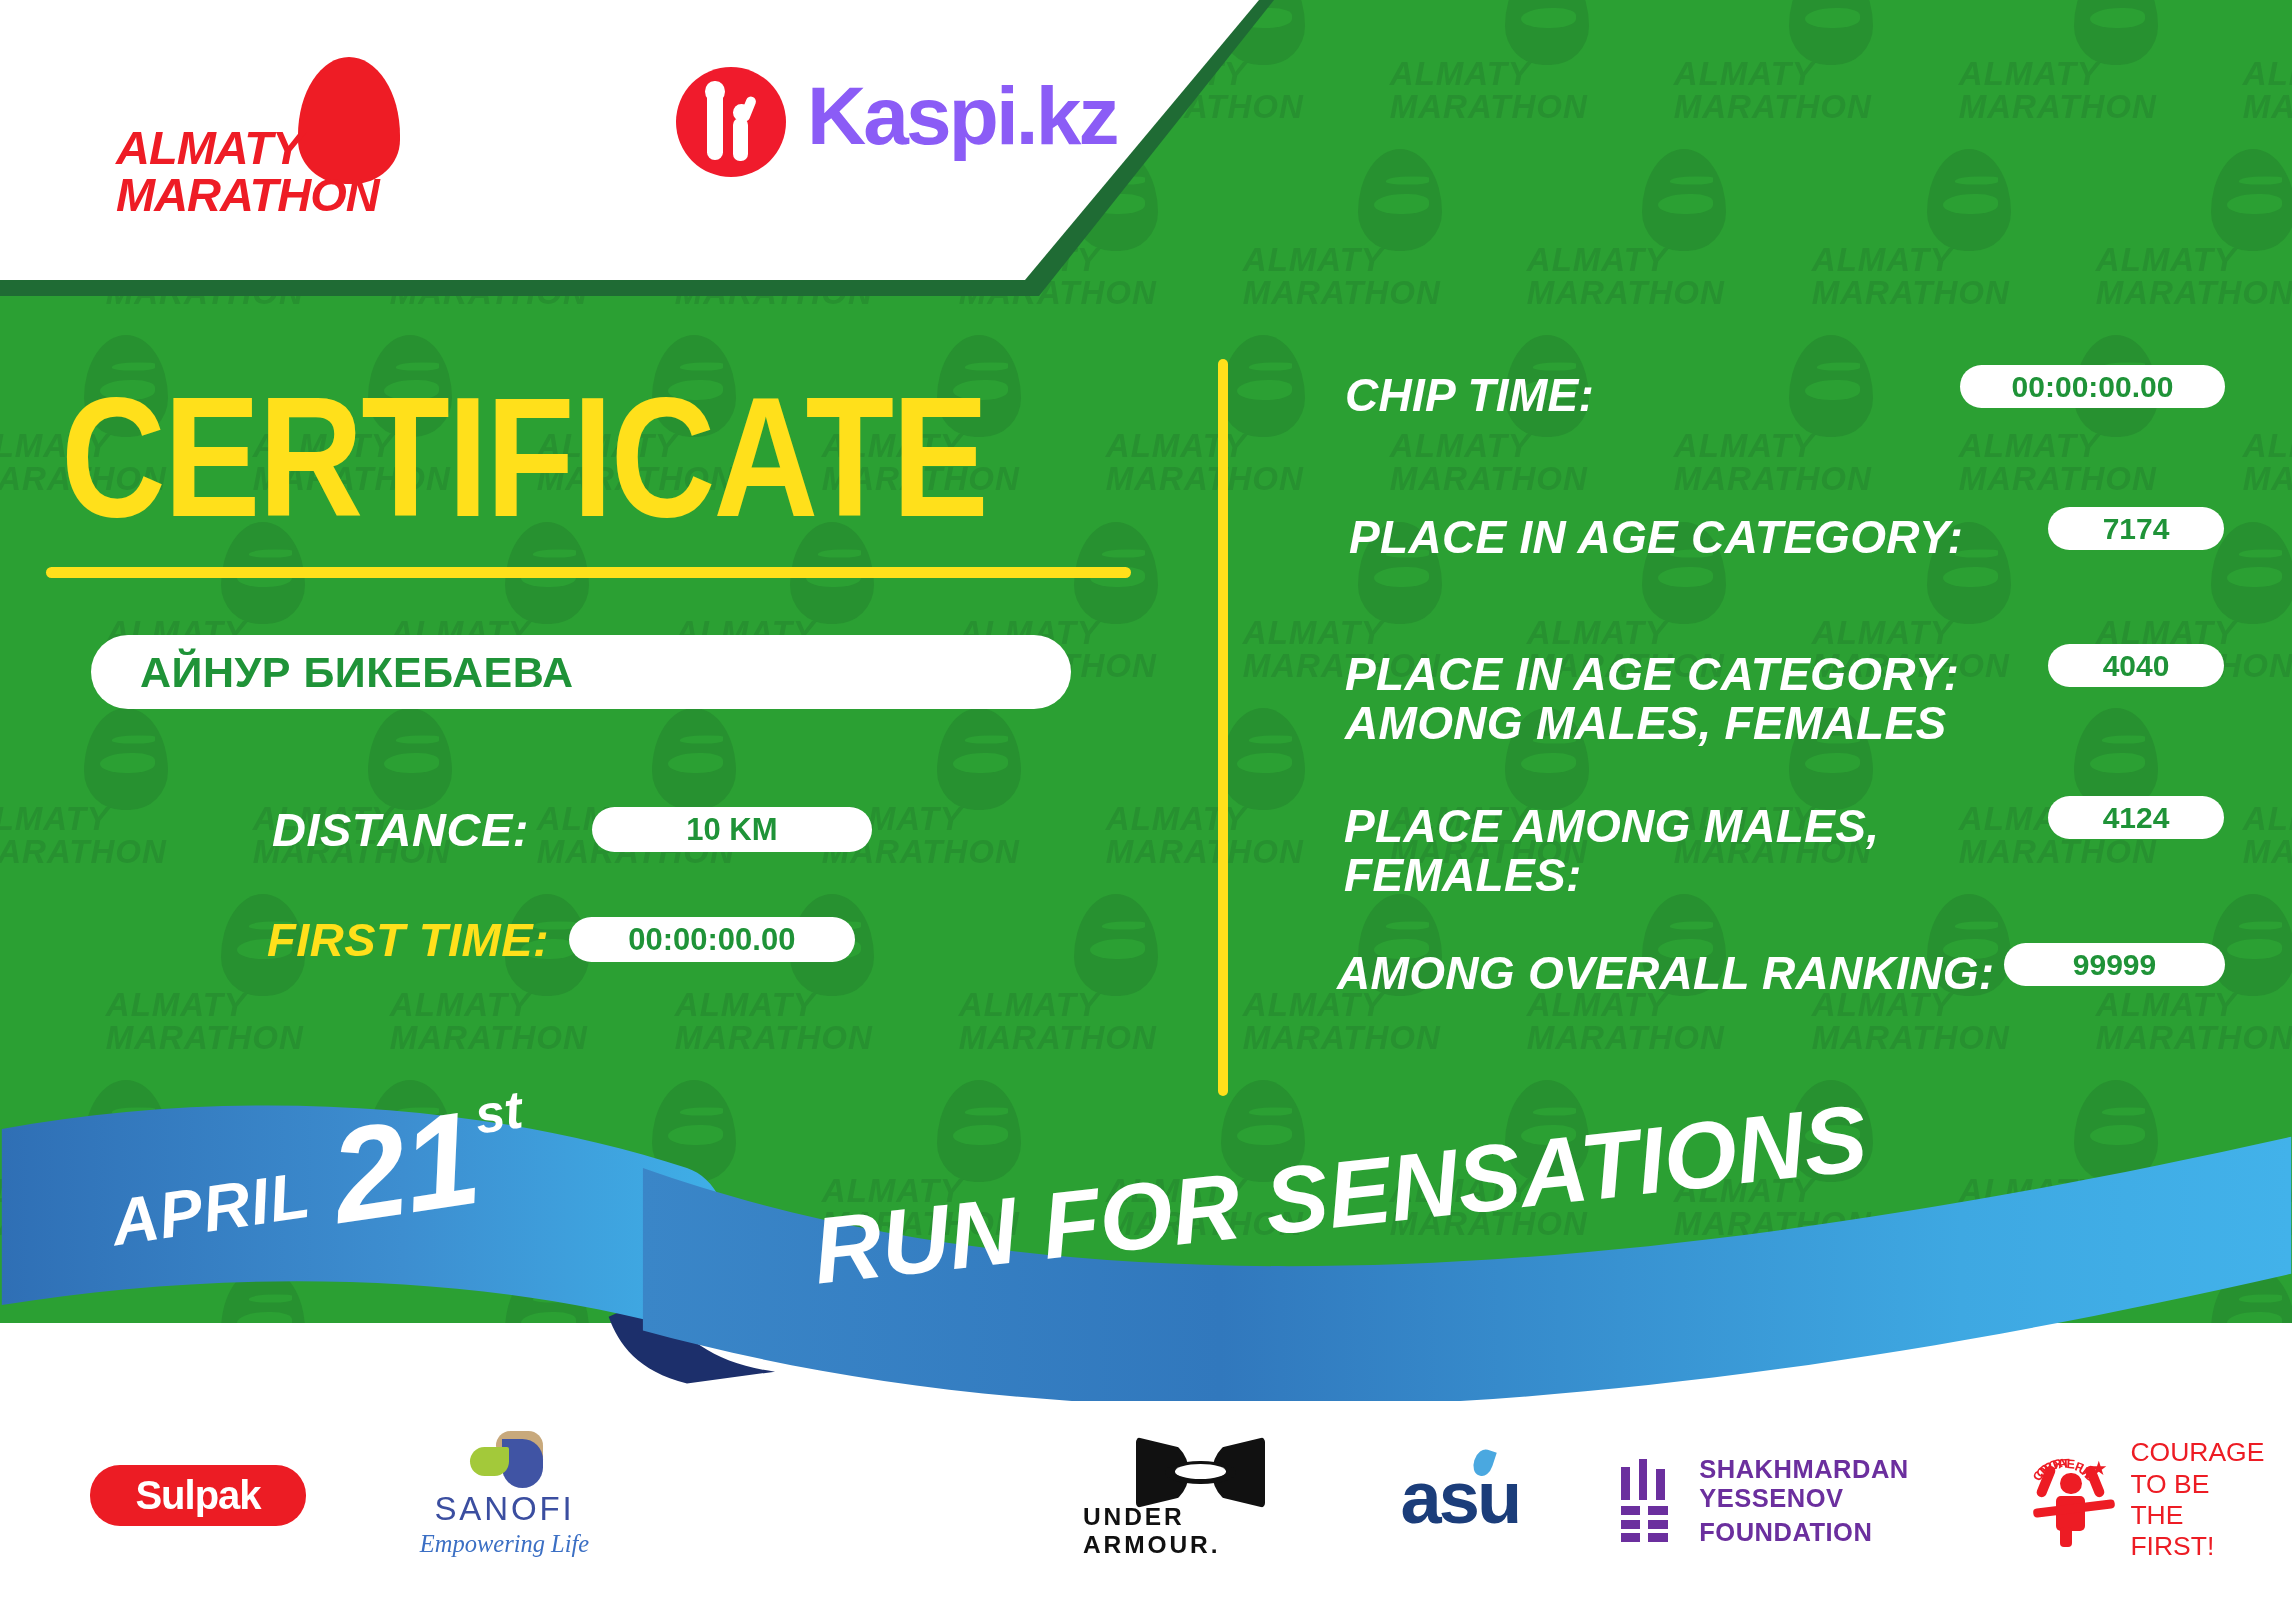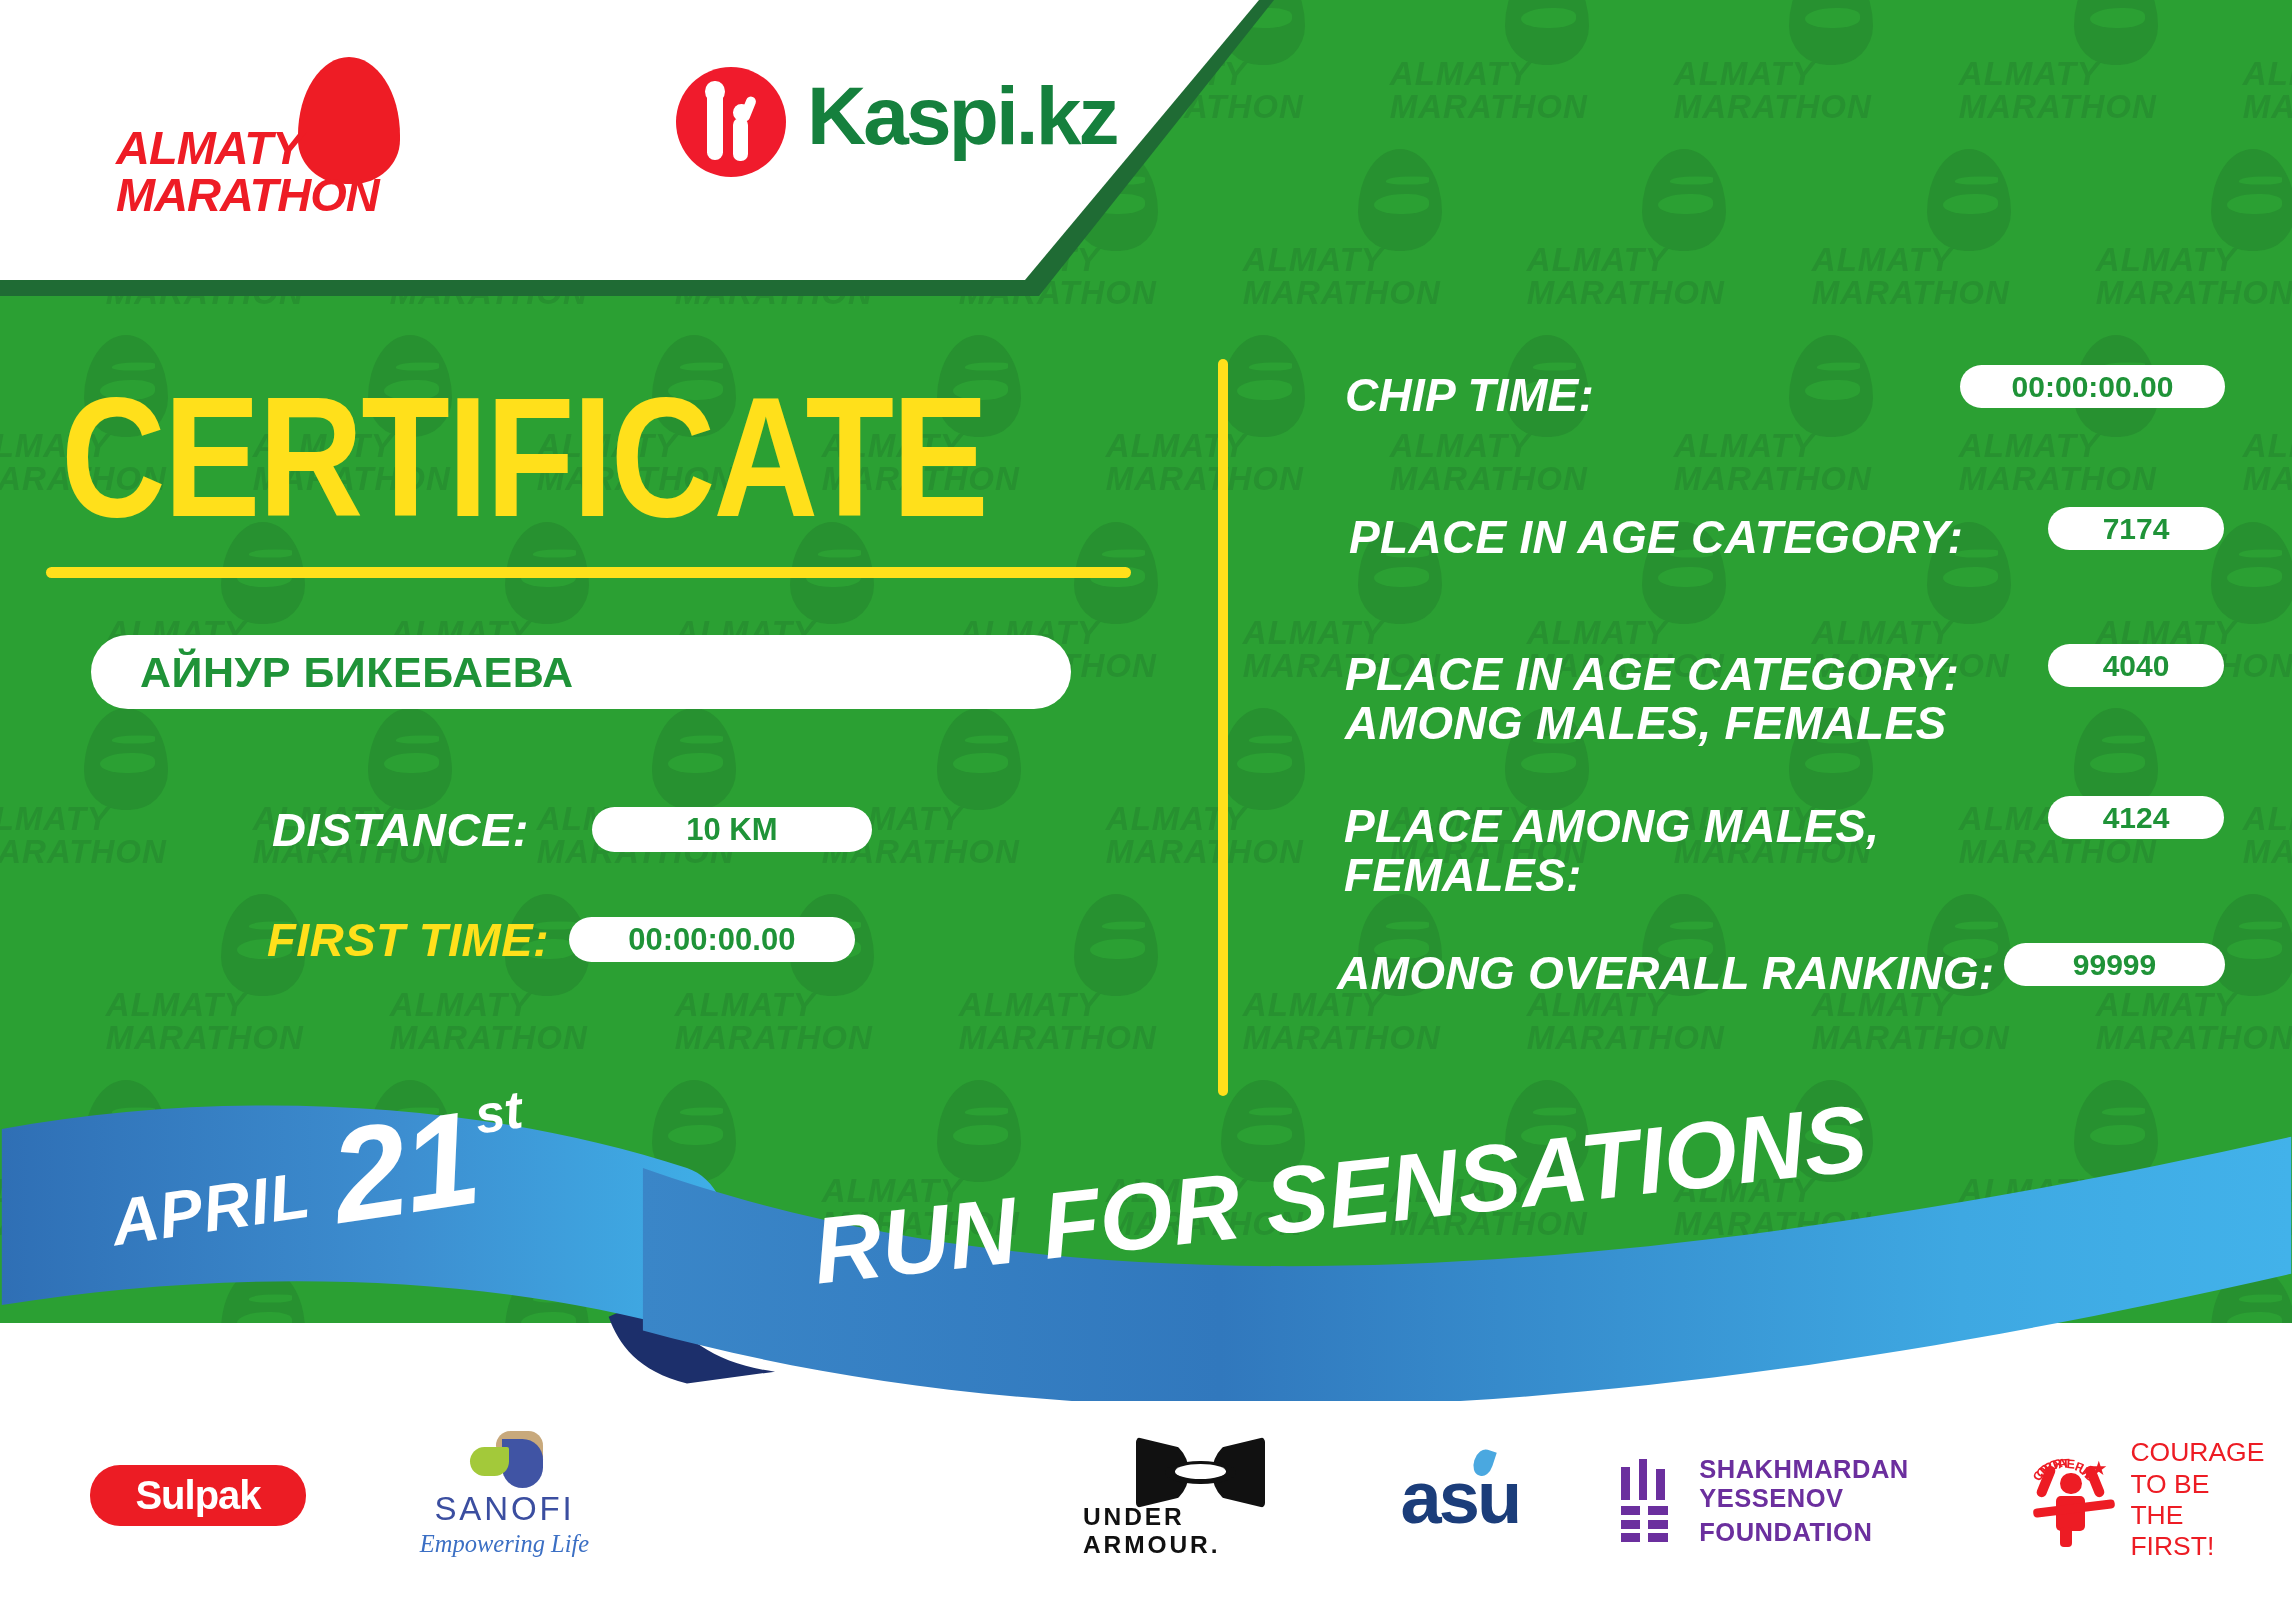--- a/index.html
+++ b/index.html
@@ -84,21 +84,21 @@
     background:#f01b2c;
   }
   .k-fig{position:absolute;background:#fff;}
   .k-tall{left:31px;top:21.6px;width:15.7px;height:71px;border-radius:7.8px;}
   .k-tall-h{left:29px;top:13.7px;width:19.6px;height:21.6px;border-radius:50%;}
   .k-small-h{left:57px;top:37px;width:16.7px;height:16.7px;border-radius:50%;}
   .k-small-b{left:57px;top:51px;width:14.7px;height:43px;border-radius:6.9px;}
   .k-arm{left:67px;top:29px;width:9.8px;height:25.5px;border-radius:4.9px;transform:rotate(22deg);}
   .kaspi-word{
     position:absolute;left:131px;top:2px;font-size:82px;font-weight:bold;
-    color:#15803d;letter-spacing:-2.9px;font-family:"Liberation Sans", sans-serif;
+    color:#8b5cf6;letter-spacing:-2.9px;font-family:"Liberation Sans", sans-serif;
   }
 
   
   .cert-title{
     position:absolute;left:61px;top:372px;width:1068px;
     font-size:145px;font-weight:bold;color:#ffe01b;
     letter-spacing:-2px;line-height:1;
     font-family:"Liberation Sans", sans-serif;
     transform:scaleY(1.18);transform-origin:left top;
   }

